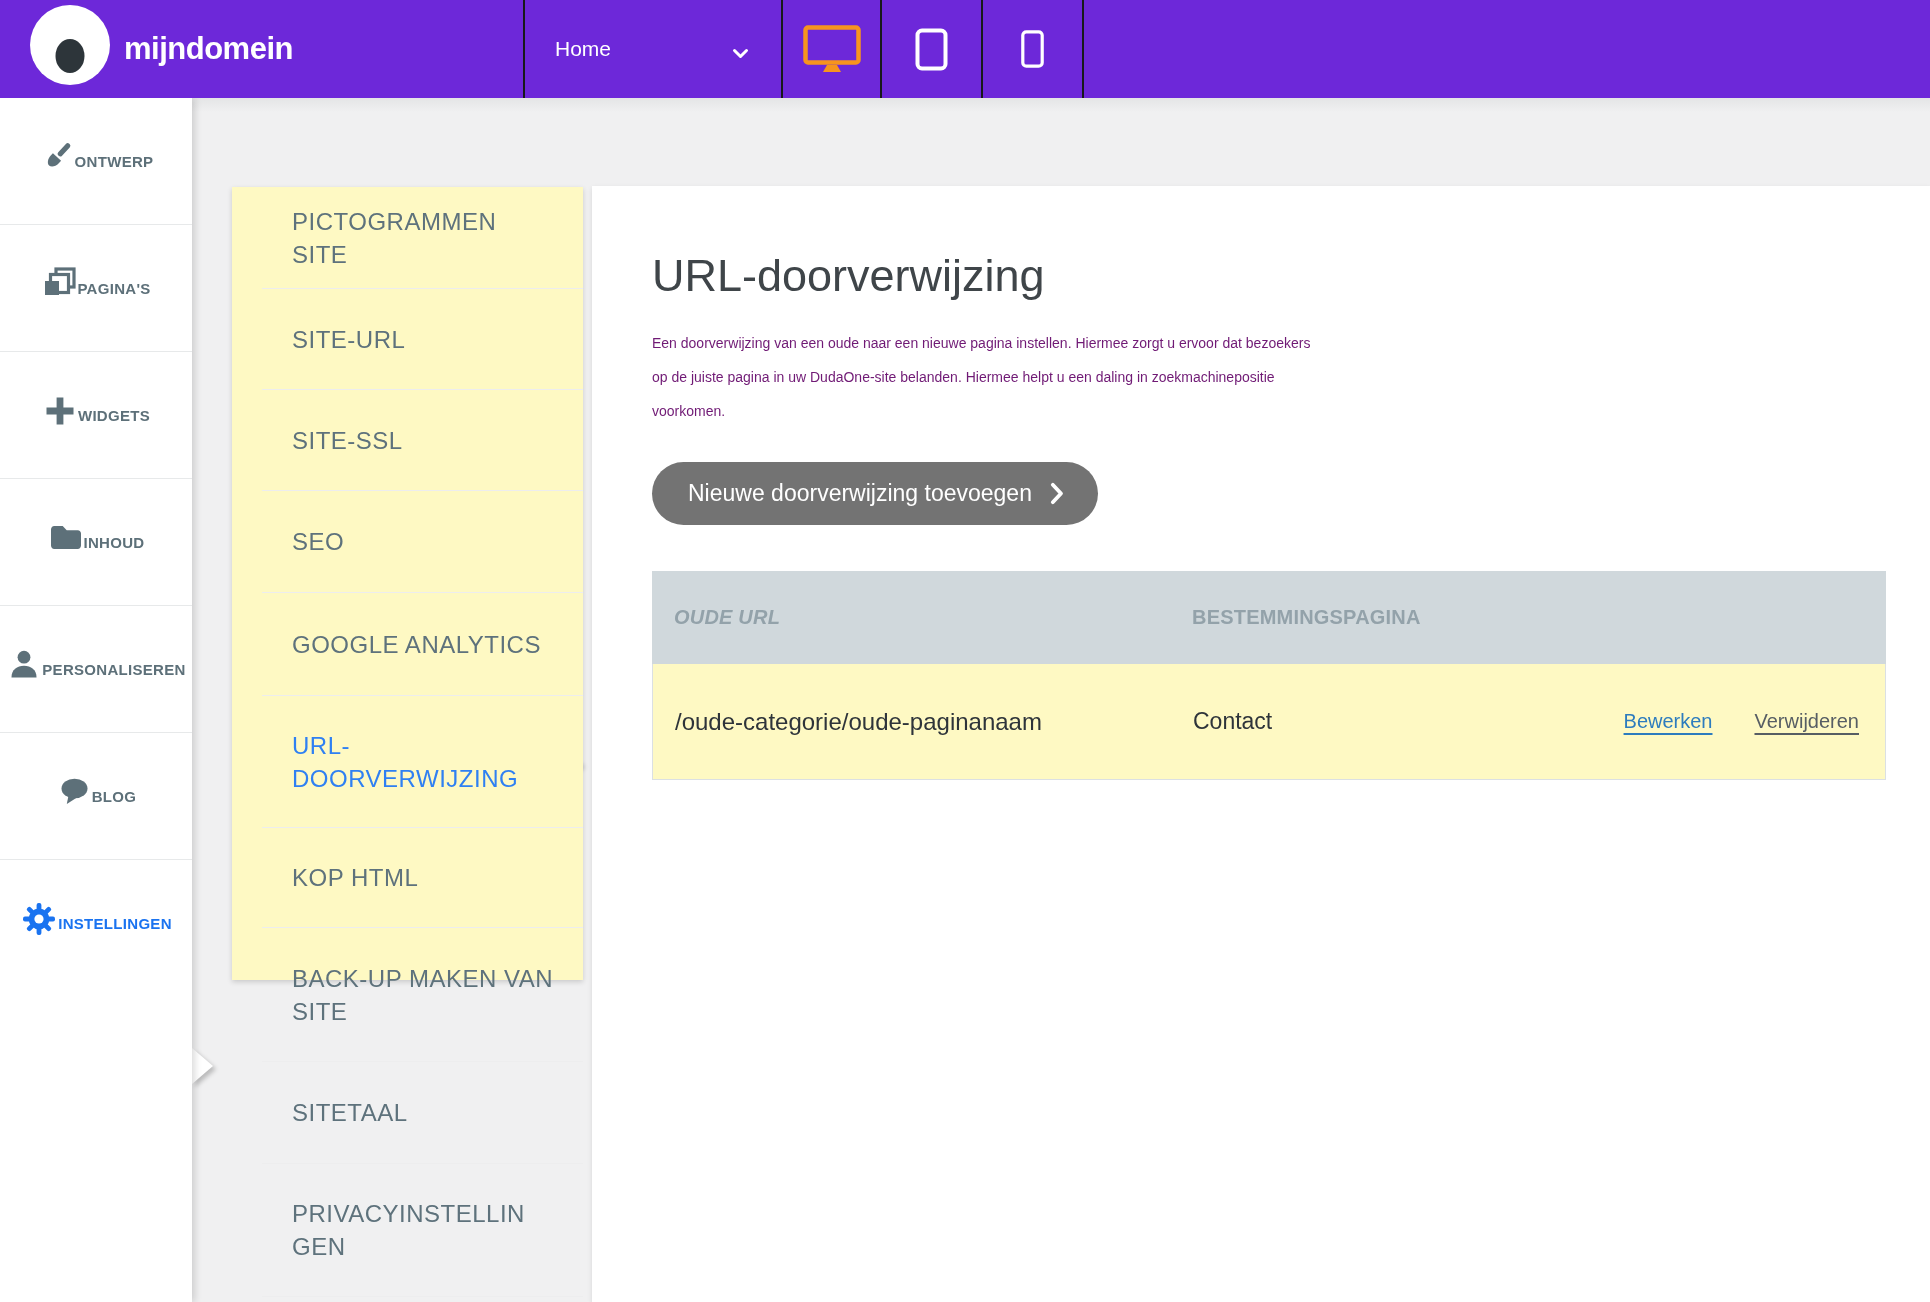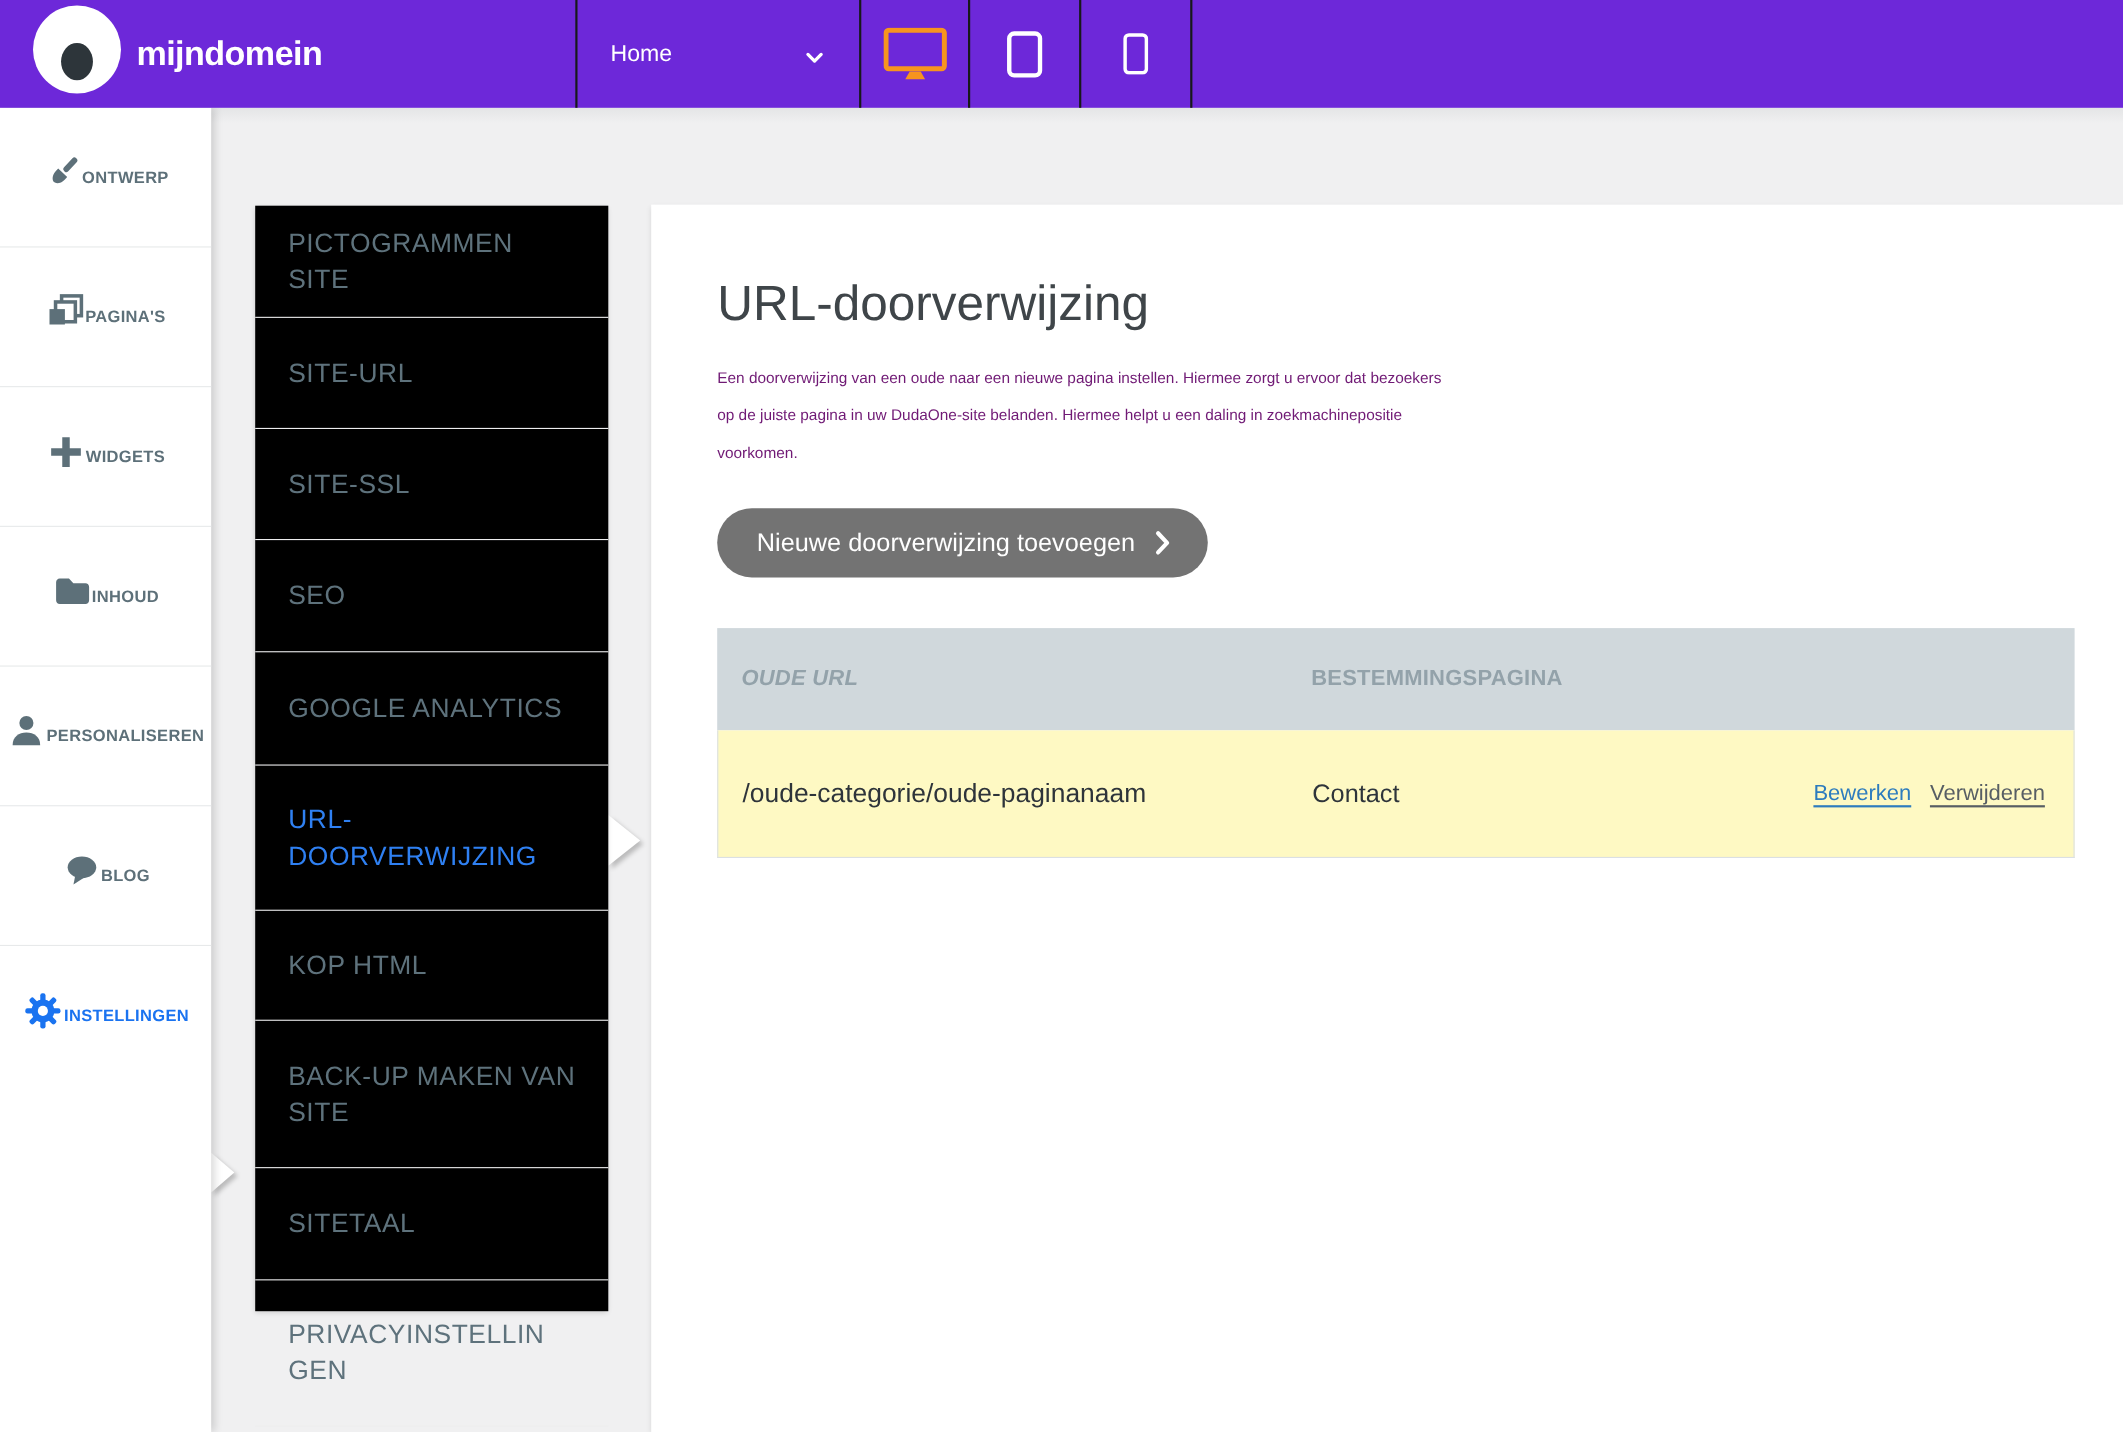--- a/index.html
+++ b/index.html
@@ -33,22 +33,22 @@
   .sb-item{height:127px;box-sizing:border-box;display:flex;align-items:center;
     justify-content:center;cursor:pointer;border-bottom:1px solid #e7e9ea;}
   .sb-item:last-of-type{border-bottom:none;}
   .sb-ico{height:40px;display:flex;align-items:center;justify-content:center;margin-bottom:9px;}
   .sb-label{font-size:15px;font-weight:700;letter-spacing:.3px;color:#5d7079;text-align:center;}
   .sb-item.active .sb-label{color:#1a73f0;}
   .sb-pointer{position:absolute;left:192px;top:1048px;width:0;height:0;
     border-top:18px solid transparent;border-bottom:18px solid transparent;border-left:21px solid #fff;
     filter:drop-shadow(3px 3px 2px rgba(0,0,0,.22));}
   
-  .settings-menu{position:absolute;left:232px;top:187px;width:321px;height:1005px;background:#000000;
-    box-shadow:0 2px 5px rgba(0,0,0,.16);z-index:10;}
+  .settings-menu{position:absolute;left:232px;top:187px;width:321px;height:793px;background:#fef9c3;
+    box-shadow:0 2px 5px rgba(0,0,0,.16);z-index:10;padding-left:30px;}
   .sm-item{box-sizing:border-box;display:flex;align-items:center;padding:0 25px 0 30px;
     cursor:pointer;border-bottom:1px solid #ededee;
     font-size:24px;letter-spacing:.5px;line-height:33px;color:#5e727c;}
   .sm-item.active{color:#2f80f2;}
   .sm-item .sm-label{max-width:266px;}
   .sm-item .sm-label.break{max-width:250px;word-break:break-all;}
   .h-s{height:101px;} .h-s2{height:102px;} .h-s3{height:103px;} .h-s4{height:100px;}
   .h-d{height:132px;} .h-d2{height:134px;} .h-d3{height:133px;}
   .sm-pointer{position:absolute;left:553px;top:741px;width:0;height:0;
     border-top:23px solid transparent;border-bottom:23px solid transparent;border-left:29px solid #fff;
@@ -65,21 +65,21 @@
   .add-btn .btn-chev{margin-left:18px;display:flex;align-items:center;}
   
   .redirects-table{margin-top:46px;width:1234px;}
   .thead{display:flex;align-items:center;height:93px;background:#d0d8dc;}
   .th{font-size:20px;font-weight:700;letter-spacing:.2px;color:#93a2aa;}
   .th-url{width:540px;box-sizing:border-box;padding-left:22px;font-style:italic;}
   .trow{display:flex;align-items:center;height:116px;background:#fef9c3;box-sizing:border-box;
     border:1px solid #dbe0e3;border-top:none;}
   .td-url{width:540px;box-sizing:border-box;padding-left:22px;font-size:24px;color:#2e343a;}
   .td-dest{flex:1;font-size:23px;color:#2e343a;}
-  .td-actions{display:flex;align-items:center;gap:17px;padding-right:26px;}
+  .td-actions{display:flex;align-items:center;gap:42px;padding-right:26px;}
   .lnk{font-size:20px;text-decoration:underline;text-underline-offset:5px;text-decoration-thickness:2px;cursor:pointer;}
   .lnk-edit{color:#2d7cbe;}
   .lnk-del{color:#575e64;}
 </style>
 </head>
 <body>
 
 <div class="topbar">
   <div class="brand">
     <svg width="82" height="90" viewBox="0 0 82 90">

